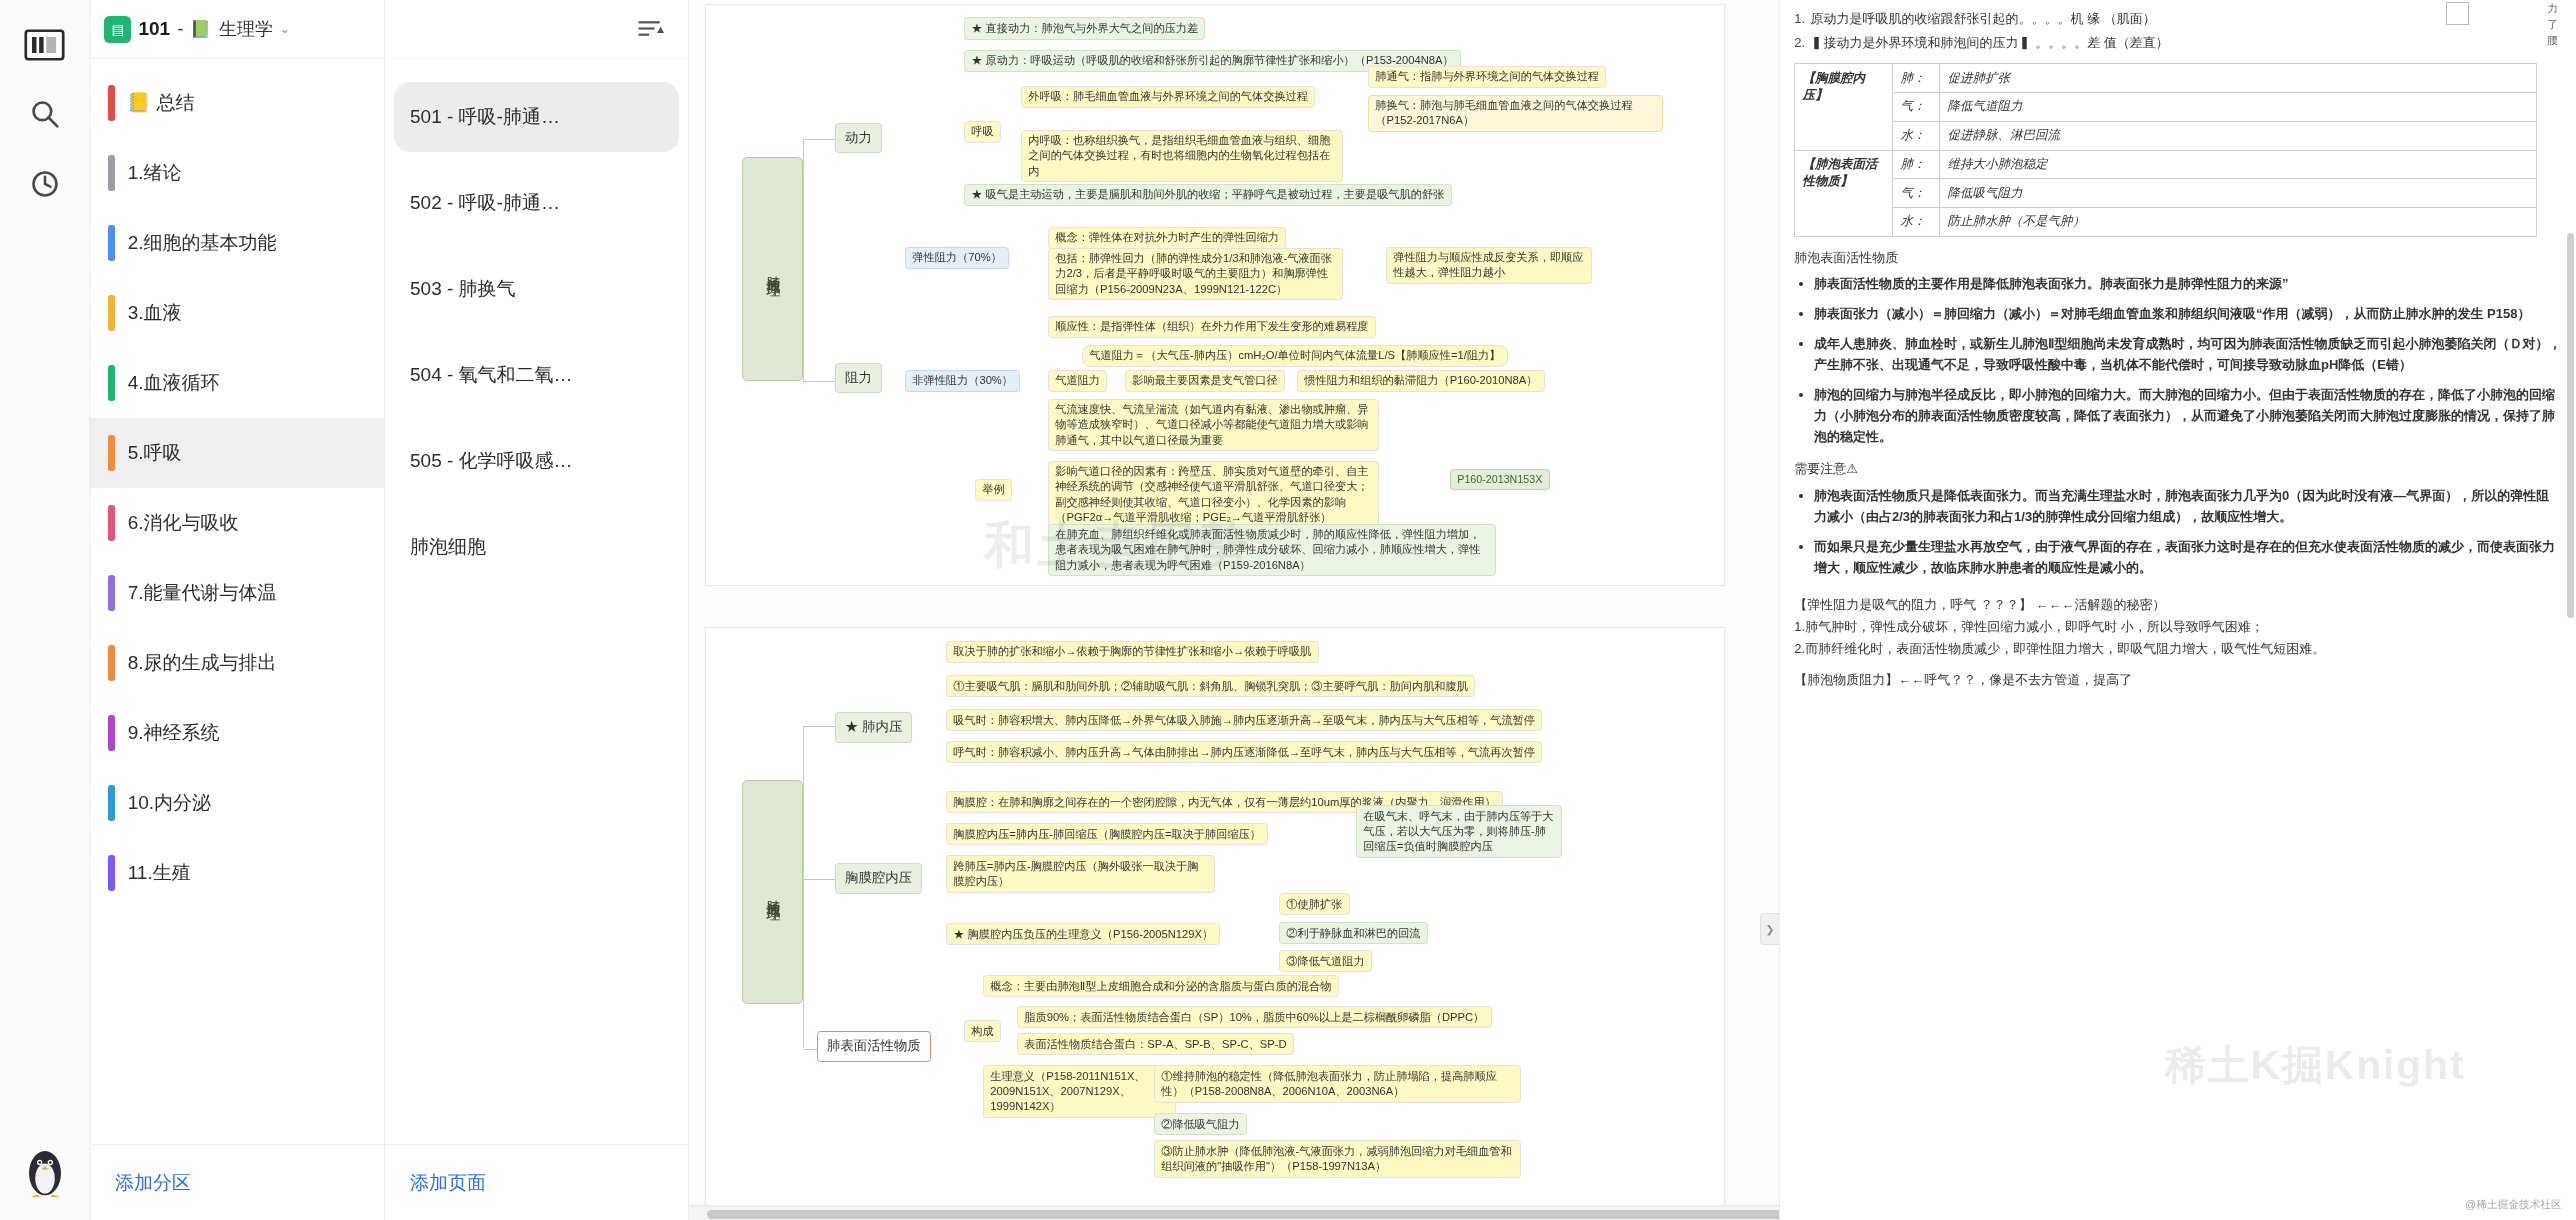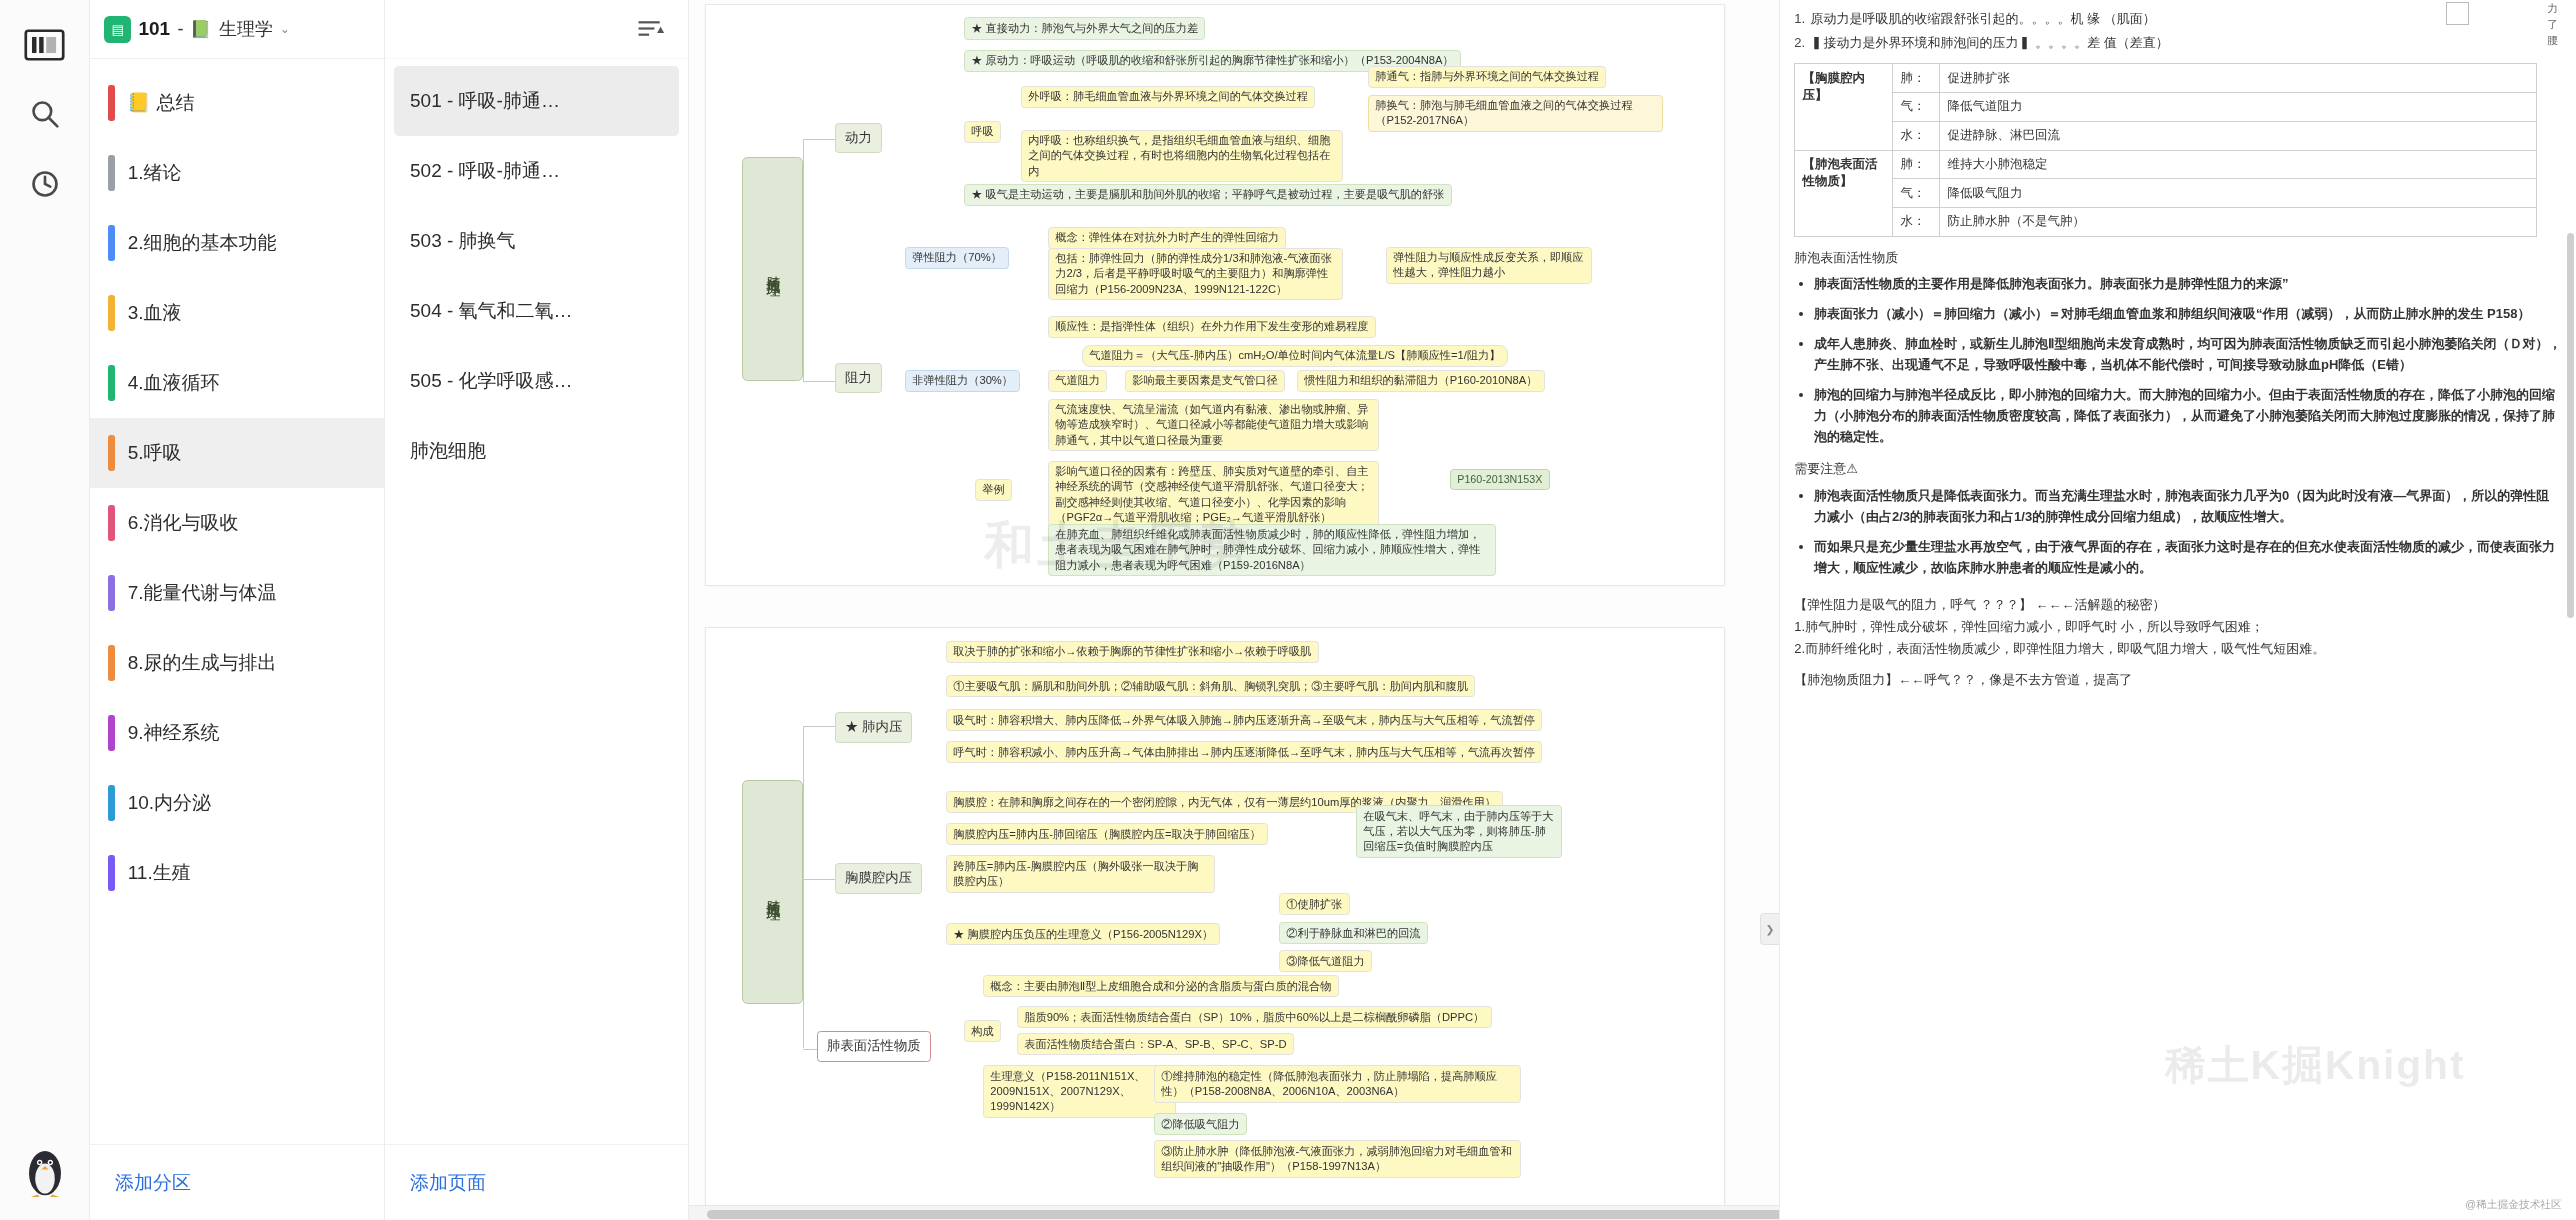--- a/index.html
+++ b/index.html
@@ -67,21 +67,21 @@
   .pages {
     width: 304px; height:100%;
     border-right:0.9px solid #ececec;
     display:flex; flex-direction:column; background:#fff;
   }
   .pages-head { height:59px; display:flex; align-items:center; justify-content:flex-end; padding-right:23px; border-bottom:0.9px solid #f7f7f7;}
   .pages-list { flex:1; padding-top:7.2px; }
   .page-item {
     height:70px; display:flex; align-items:center;
     padding:0 16px; font-size:19px; color:#2c2c2c;
-    border-radius:5px; margin: 0 9px;
+    border-radius:16px; margin: 16px 9px;
   }
   .page-item.active { background:#ececec; }
   .pages-foot {
     height:77px; border-top:0.9px solid #f0f0f0;
     display:flex; align-items:center; padding-left:25px;
     color:#2a6fe0; font-size:19px;
   }
 
   
   .canvas {
@@ -143,20 +143,21 @@
     background:#fff; position:relative; overflow:hidden;
     padding: 9px 14.3px 0 14.3px;
   }
   .doc-thumb { position:absolute; right:1.8px; top:233px; width:7.2px; height:385px; background:#cfcfcf; border-radius:3.6px;}
   .doc-list { font-size:13px; line-height:1.6; color:#333; }
   .ol-item { display:flex; gap:5.4px; margin-bottom:3.6px; }
   .ol-idx { color:#444; }
   .tbl {
     border:0.9px solid #cfcfcf; margin-top:9px; width:743px;
     border-collapse:collapse;
+    font-style:italic;
   }
   .tbl td { border:0.9px solid #cfcfcf; padding:5.4px 7.2px; vertical-align:top; font-size:12.5px; }
   .tbl td.k { width:98px; font-weight:700; }
   .tbl td.l { width:47px; }
   .sec-title { font-size:13px; margin:12.5px 0 5.4px 0; }
   ul.b { margin:0 0 0 19.7px; padding:0; }
   ul.b li { margin-bottom:9px; font-size:13px; line-height:1.62; list-style:disc; }
   .note-title { margin:12.5px 0 7.2px 0; font-size:13px; }
   .foot-block { margin-top:16px; font-size:13px; line-height:1.7;}
   .wm2 {

